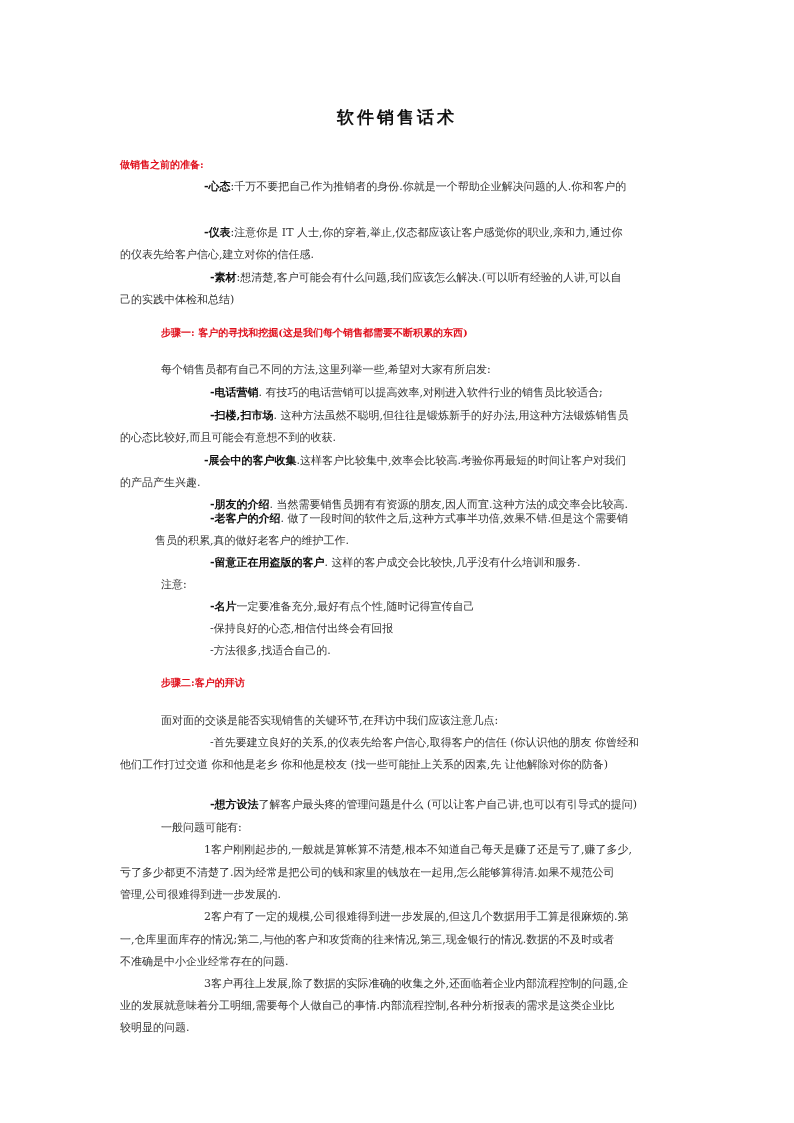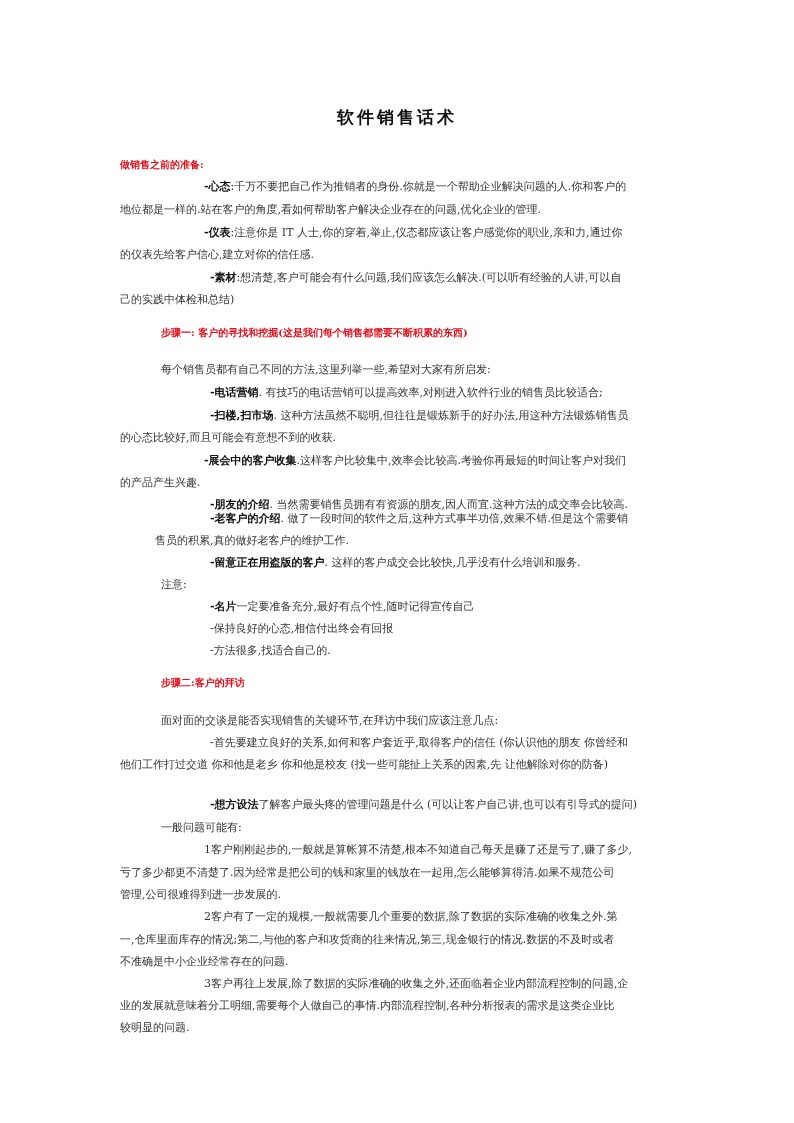--- a/index.html
+++ b/index.html
@@ -15,21 +15,20 @@
 </head>
 <body>
 
 <div class="page">
 
   <div class="title">软件销售话术</div>
 
   <div class="red-heading" style="left:120px; top:158px;">做销售之前的准备:</div>
 
   <div class="line" style="left:204px; top:180px;"><b>-心态</b><span>:千万不要把自己作为推销者的身份.你就是一个帮助企业解决问题的人.你和客户的</span></div>
-  <div class="line" style="left:120px; top:203px;">地位都是一样的.站在客户的角度,看如何帮助客户解决企业存在的问题,优化企业的管理.</div>
 
   <div class="line" style="left:204px; top:226px;"><b>-仪表</b><span>:注意你是 IT 人士,你的穿着,举止,仪态都应该让客户感觉你的职业,亲和力,通过你</span></div>
   <div class="line" style="left:120px; top:248px;">的仪表先给客户信心,建立对你的信任感.</div>
 
   <div class="line" style="left:210px; top:271px;"><b>-素材</b><span>:想清楚,客户可能会有什么问题,我们应该怎么解决.(可以听有经验的人讲,可以自</span></div>
   <div class="line" style="left:120px; top:293px;">己的实践中体检和总结)</div>
 
   <div class="red-heading" style="left:161px; top:326px;">步骤一: 客户的寻找和挖掘(这是我们每个销售都需要不断积累的东西)</div>
 
   <div class="line" style="left:161px; top:363px;">每个销售员都有自己不同的方法,这里列举一些,希望对大家有所启发:</div>
@@ -50,31 +49,31 @@
   <div class="line" style="left:210px; top:556px;"><b>-留意正在用盗版的客户</b><span>.  这样的客户成交会比较快,几乎没有什么培训和服务.</span></div>
 
   <div class="line" style="left:161px; top:578px;">注意:</div>
   <div class="line" style="left:210px; top:600px;"><b>-名片</b><span>一定要准备充分,最好有点个性,随时记得宣传自己</span></div>
   <div class="line" style="left:210px; top:622px;">-保持良好的心态,相信付出终会有回报</div>
   <div class="line" style="left:210px; top:644px;">-方法很多,找适合自己的.</div>
 
   <div class="red-heading" style="left:161px; top:676px;">步骤二:客户的拜访</div>
 
   <div class="line" style="left:161px; top:714px;">面对面的交谈是能否实现销售的关键环节,在拜访中我们应该注意几点:</div>
-  <div class="line" style="left:210px; top:736px;">-首先要建立良好的关系,如何和客户套近乎,取得客户的信任 (你认识他的朋友  你曾经和</div>
+  <div class="line" style="left:210px; top:736px;">-首先要建立良好的关系,的仪表先给客户信心,取得客户的信任 (你认识他的朋友  你曾经和</div>
   <div class="line" style="left:210px; top:798px;"><b>-想方设法</b><span>了解客户最头疼的管理问题是什么 (可以让客户自己讲,也可以有引导式的提问)</span></div>
 
   <div class="line" style="left:120px; top:758px;">他们工作打过交道  你和他是老乡  你和他是校友 (找一些可能扯上关系的因素,先  让他解除对你的防备)</div>
   <div class="line" style="left:161px; top:821px;">一般问题可能有:</div>
 
   <div class="line" style="left:204px; top:843px;">1客户刚刚起步的,一般就是算帐算不清楚,根本不知道自己每天是赚了还是亏了,赚了多少,</div>
   <div class="line" style="left:120px; top:866px;">亏了多少都更不清楚了.因为经常是把公司的钱和家里的钱放在一起用,怎么能够算得清.如果不规范公司</div>
   <div class="line" style="left:120px; top:888px;">管理,公司很难得到进一步发展的.</div>
 
-  <div class="line" style="left:204px; top:910px;">2客户有了一定的规模,一般就需要几个重要的数据,除了数据的实际准确的收集之外.第</div>
+  <div class="line" style="left:204px; top:910px;">2客户有了一定的规模,公司很难得到进一步发展的,但这几个数据用手工算是很麻烦的.第</div>
   <div class="line" style="left:120px; top:933px;">一,仓库里面库存的情况;第二,与他的客户和攻货商的往来情况,第三,现金银行的情况.数据的不及时或者</div>
   <div class="line" style="left:120px; top:955px;">不准确是中小企业经常存在的问题.</div>
 
   <div class="line" style="left:204px; top:977px;">3客户再往上发展,除了数据的实际准确的收集之外,还面临着企业内部流程控制的问题,企</div>
   <div class="line" style="left:120px; top:999px;">业的发展就意味着分工明细,需要每个人做自己的事情.内部流程控制,各种分析报表的需求是这类企业比</div>
   <div class="line" style="left:120px; top:1021px;">较明显的问题.</div>
 
 </div>
 
 </body></html>

